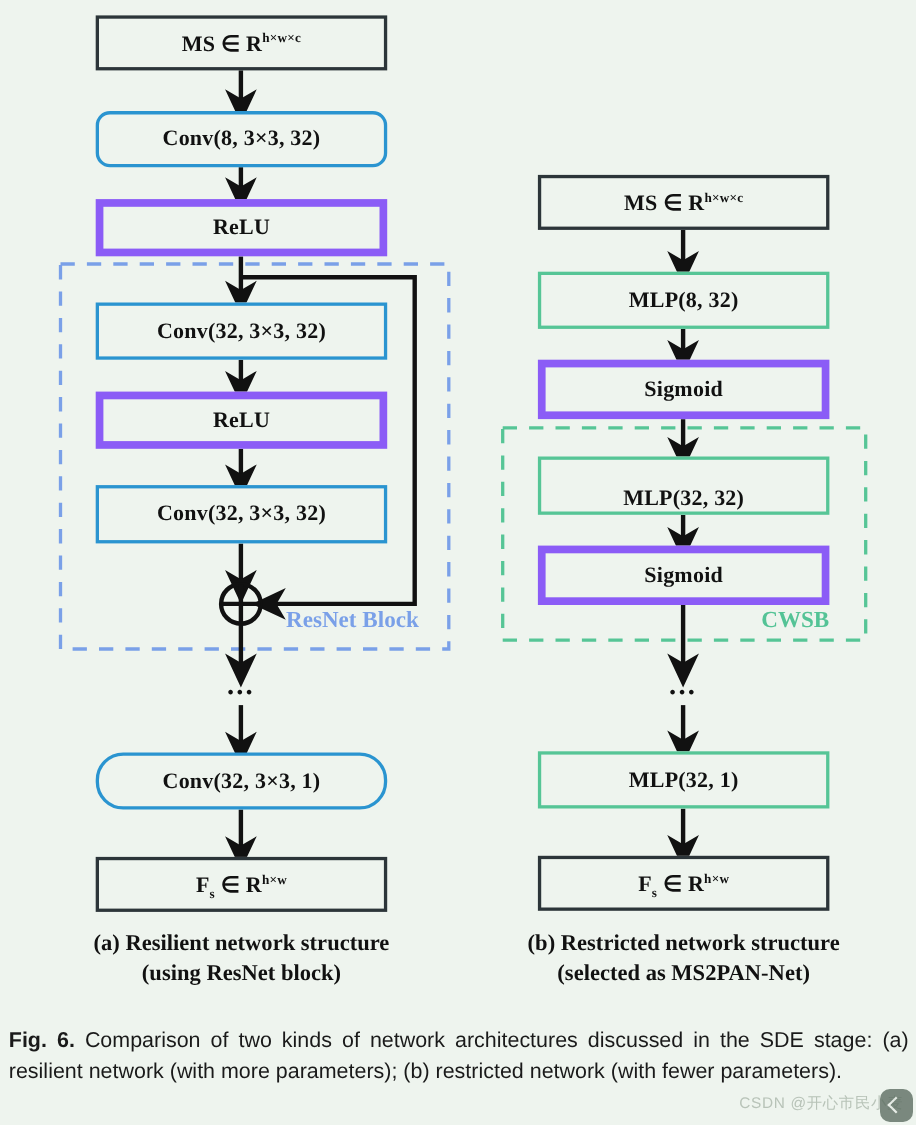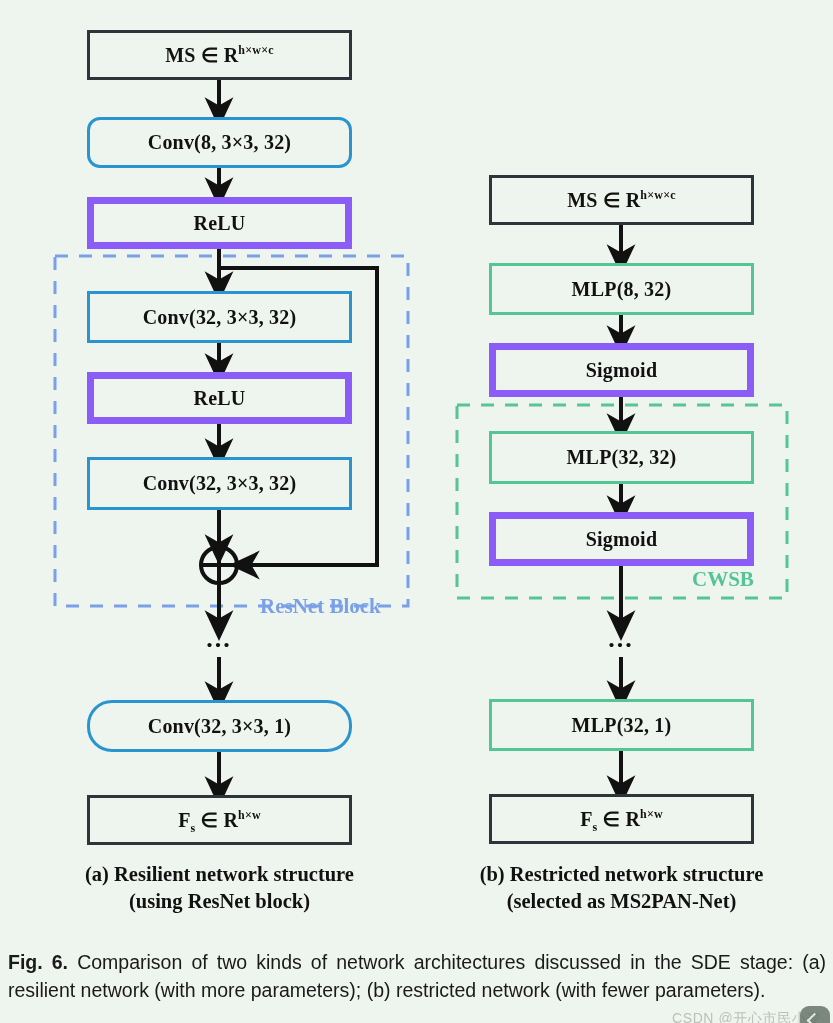--- a/index.html
+++ b/index.html
@@ -6,21 +6,21 @@
   html,body{margin:0;padding:0;}
   body{
     width:833px;height:1023px;
     background:#eef4ee;
     font-family:"Liberation Serif", serif;
     color:#1b1b1b;
     position:relative;
     overflow:hidden;
   }
   #figure{
-    position:absolute;left:0;top:16px;width:833px;height:814px;
+    position:absolute;left:0;top:0;width:833px;height:814px;
   }
   svg#diagram{position:absolute;left:0;top:0;width:833px;height:1023px;}
 
   
   .node{
     position:absolute;
     box-sizing:border-box;
     background:#eef4ee;
     display:flex;align-items:center;justify-content:center;
     font-family:"Liberation Serif", serif;
@@ -173,35 +173,35 @@
   </div>
 
   <div class="node blue" style="left:87px;top:684px;width:265px;height:52px;border-radius:25px;">
     <span>Conv(32, 3×3, 1)</span>
   </div>
 
   <div class="node black" style="left:87px;top:779px;width:265px;height:50px;">
     <span><b>F</b><sub>s</sub><b> ∈ R</b><sup>h×w</sup></span>
   </div>
 
-  <div class="grouplabel resnet" style="left:260px;top:551px;margin-top:27px;">ResNet Block</div>
+  <div class="grouplabel resnet" style="left:260px;top:551px;">ResNet Block</div>
 
   <div class="node black" style="left:489px;top:159px;width:265px;height:50px;">
     <span><b>MS ∈ R</b><sup>h×w×c</sup></span>
   </div>
 
   <div class="node green" style="left:489px;top:247px;width:265px;height:52px;">
     <span>MLP(8, 32)</span>
   </div>
 
   <div class="node yellow" style="left:489px;top:327px;width:265px;height:54px;">
     <span>Sigmoid</span>
   </div>
 
-  <div class="node green" style="left:489px;top:415px;width:265px;height:53px;">
+  <div class="node green" style="left:489px;top:415px;width:265px;height:53px;align-items:flex-end;">
     <span>MLP(32, 32)</span>
   </div>
 
   <div class="node yellow" style="left:489px;top:496px;width:265px;height:54px;">
     <span>Sigmoid</span>
   </div>
 
   <div class="dots" style="left:591px;top:606px;width:60px;height:34px;">
     <span>...</span>
   </div>

